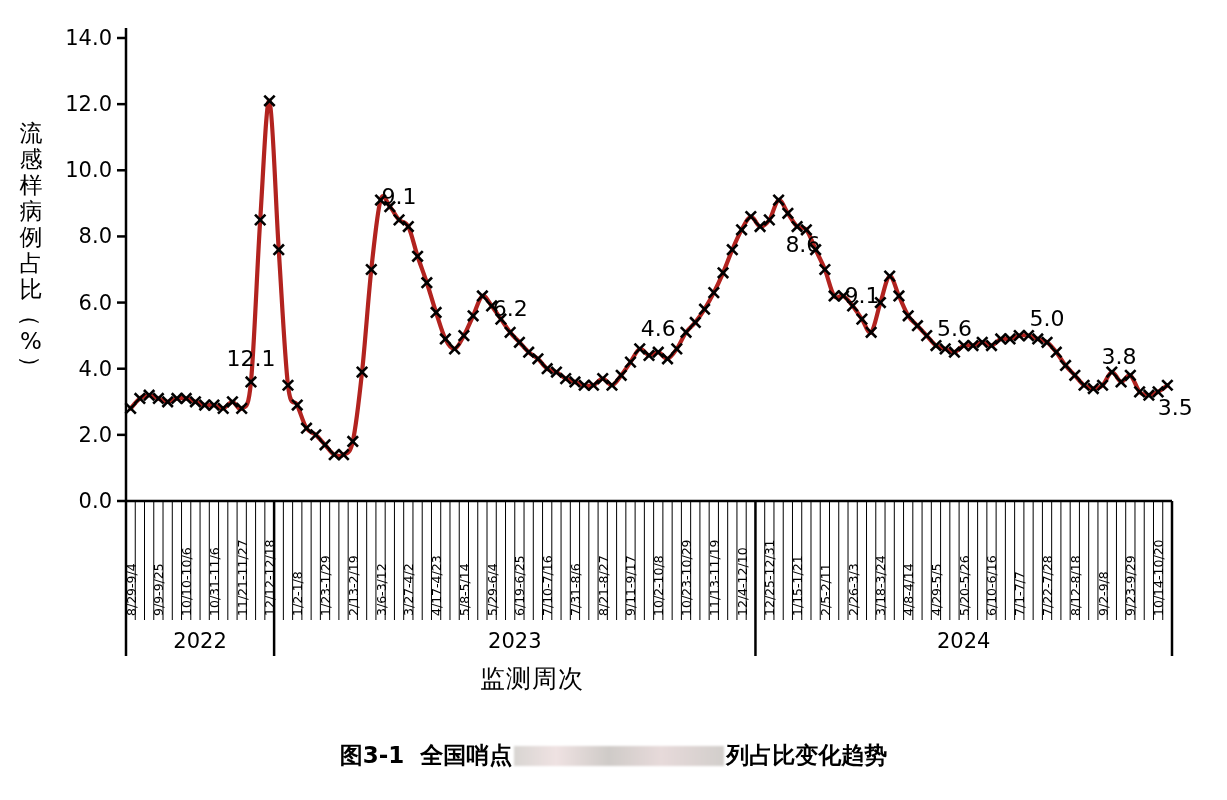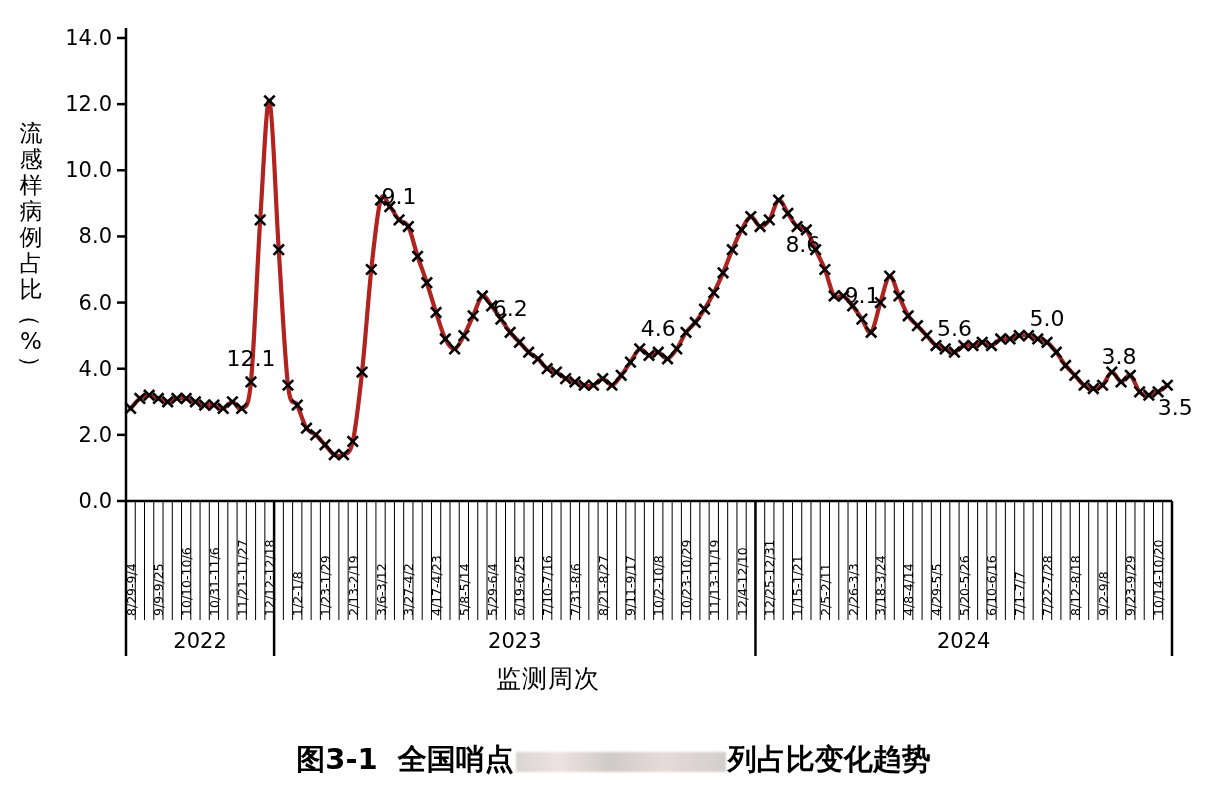--- a/index.html
+++ b/index.html
@@ -22,28 +22,27 @@
     font-family:"DejaVu Sans",sans-serif;
   }
   .ylabel span{display:block;}
   .xlabel{
     position:absolute;
     left:480px;top:662px;
     font-size:25px;
     color:#000;
     font-family:Liberation Sans, sans-serif;
     letter-spacing:1px;
-    margin-left:16px;
   }
   .caption{
     position:absolute;
     left:0;top:740px;
     width:1227px;
     text-align:center;
-    font-size:29px;
+    font-size:23px;
     color:#000;
     font-family:"DejaVu Sans",sans-serif;
     font-weight:bold;
   }
   .caption .masked{
     display:inline-block;
     width:210px;height:20px;
     vertical-align:-3px;
     background:linear-gradient(90deg,#d8d5d2,#efe2e2 20%,#cfcbc8 45%,#e7dada 70%,#d2cecb);
     filter:blur(1px);

